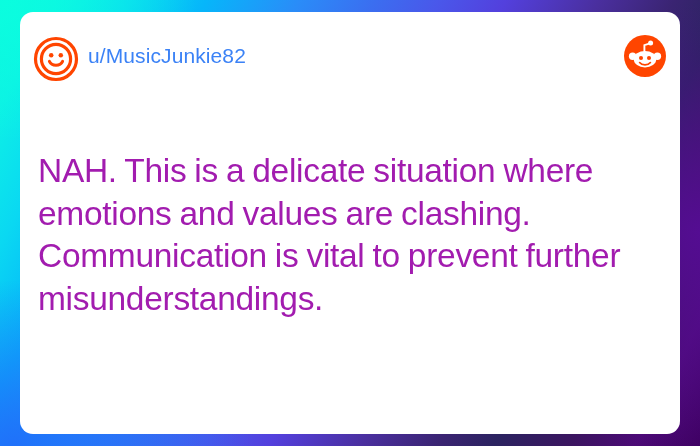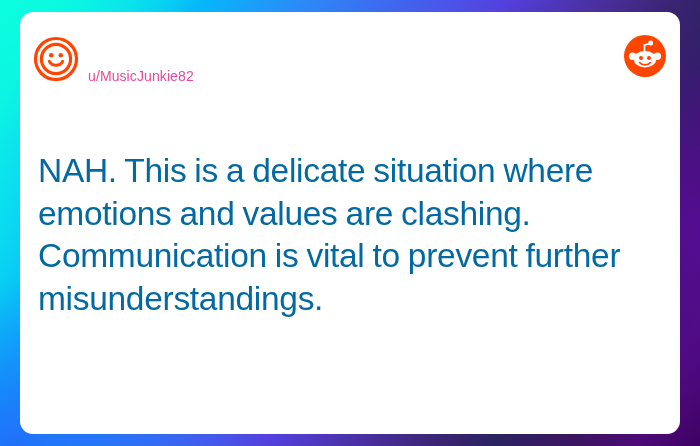--- a/index.html
+++ b/index.html
@@ -81,39 +81,39 @@
     position: absolute;
     right: 14px;
     top: 23px;
     width: 42px;
     height: 42px;
   }
 
   .username {
     position: absolute;
     left: 68px;
-    top: 52px;
+    top: 32px;
     height: 24px;
     line-height: 24px;
-    font-size: 14px;
+    font-size: 21px;
     letter-spacing: 0.1px;
-    color: #ec4899;
+    color: #3b82f6;
     font-family: "Liberation Sans", sans-serif;
     white-space: nowrap;
   }
 
   .body-text {
     position: absolute;
     left: 18px;
     right: 26px;
     top: 138px;
     font-size: 33.5px;
     line-height: 42.5px;
     letter-spacing: -0.3px;
-    color: #0369a1;
+    color: #a21caf;
     font-family: "Liberation Sans", sans-serif;
     font-weight: 400;
     word-spacing: -1px;
   }
 </style>
 </head>
 <body>
 
 <div id="screenshot">
 

